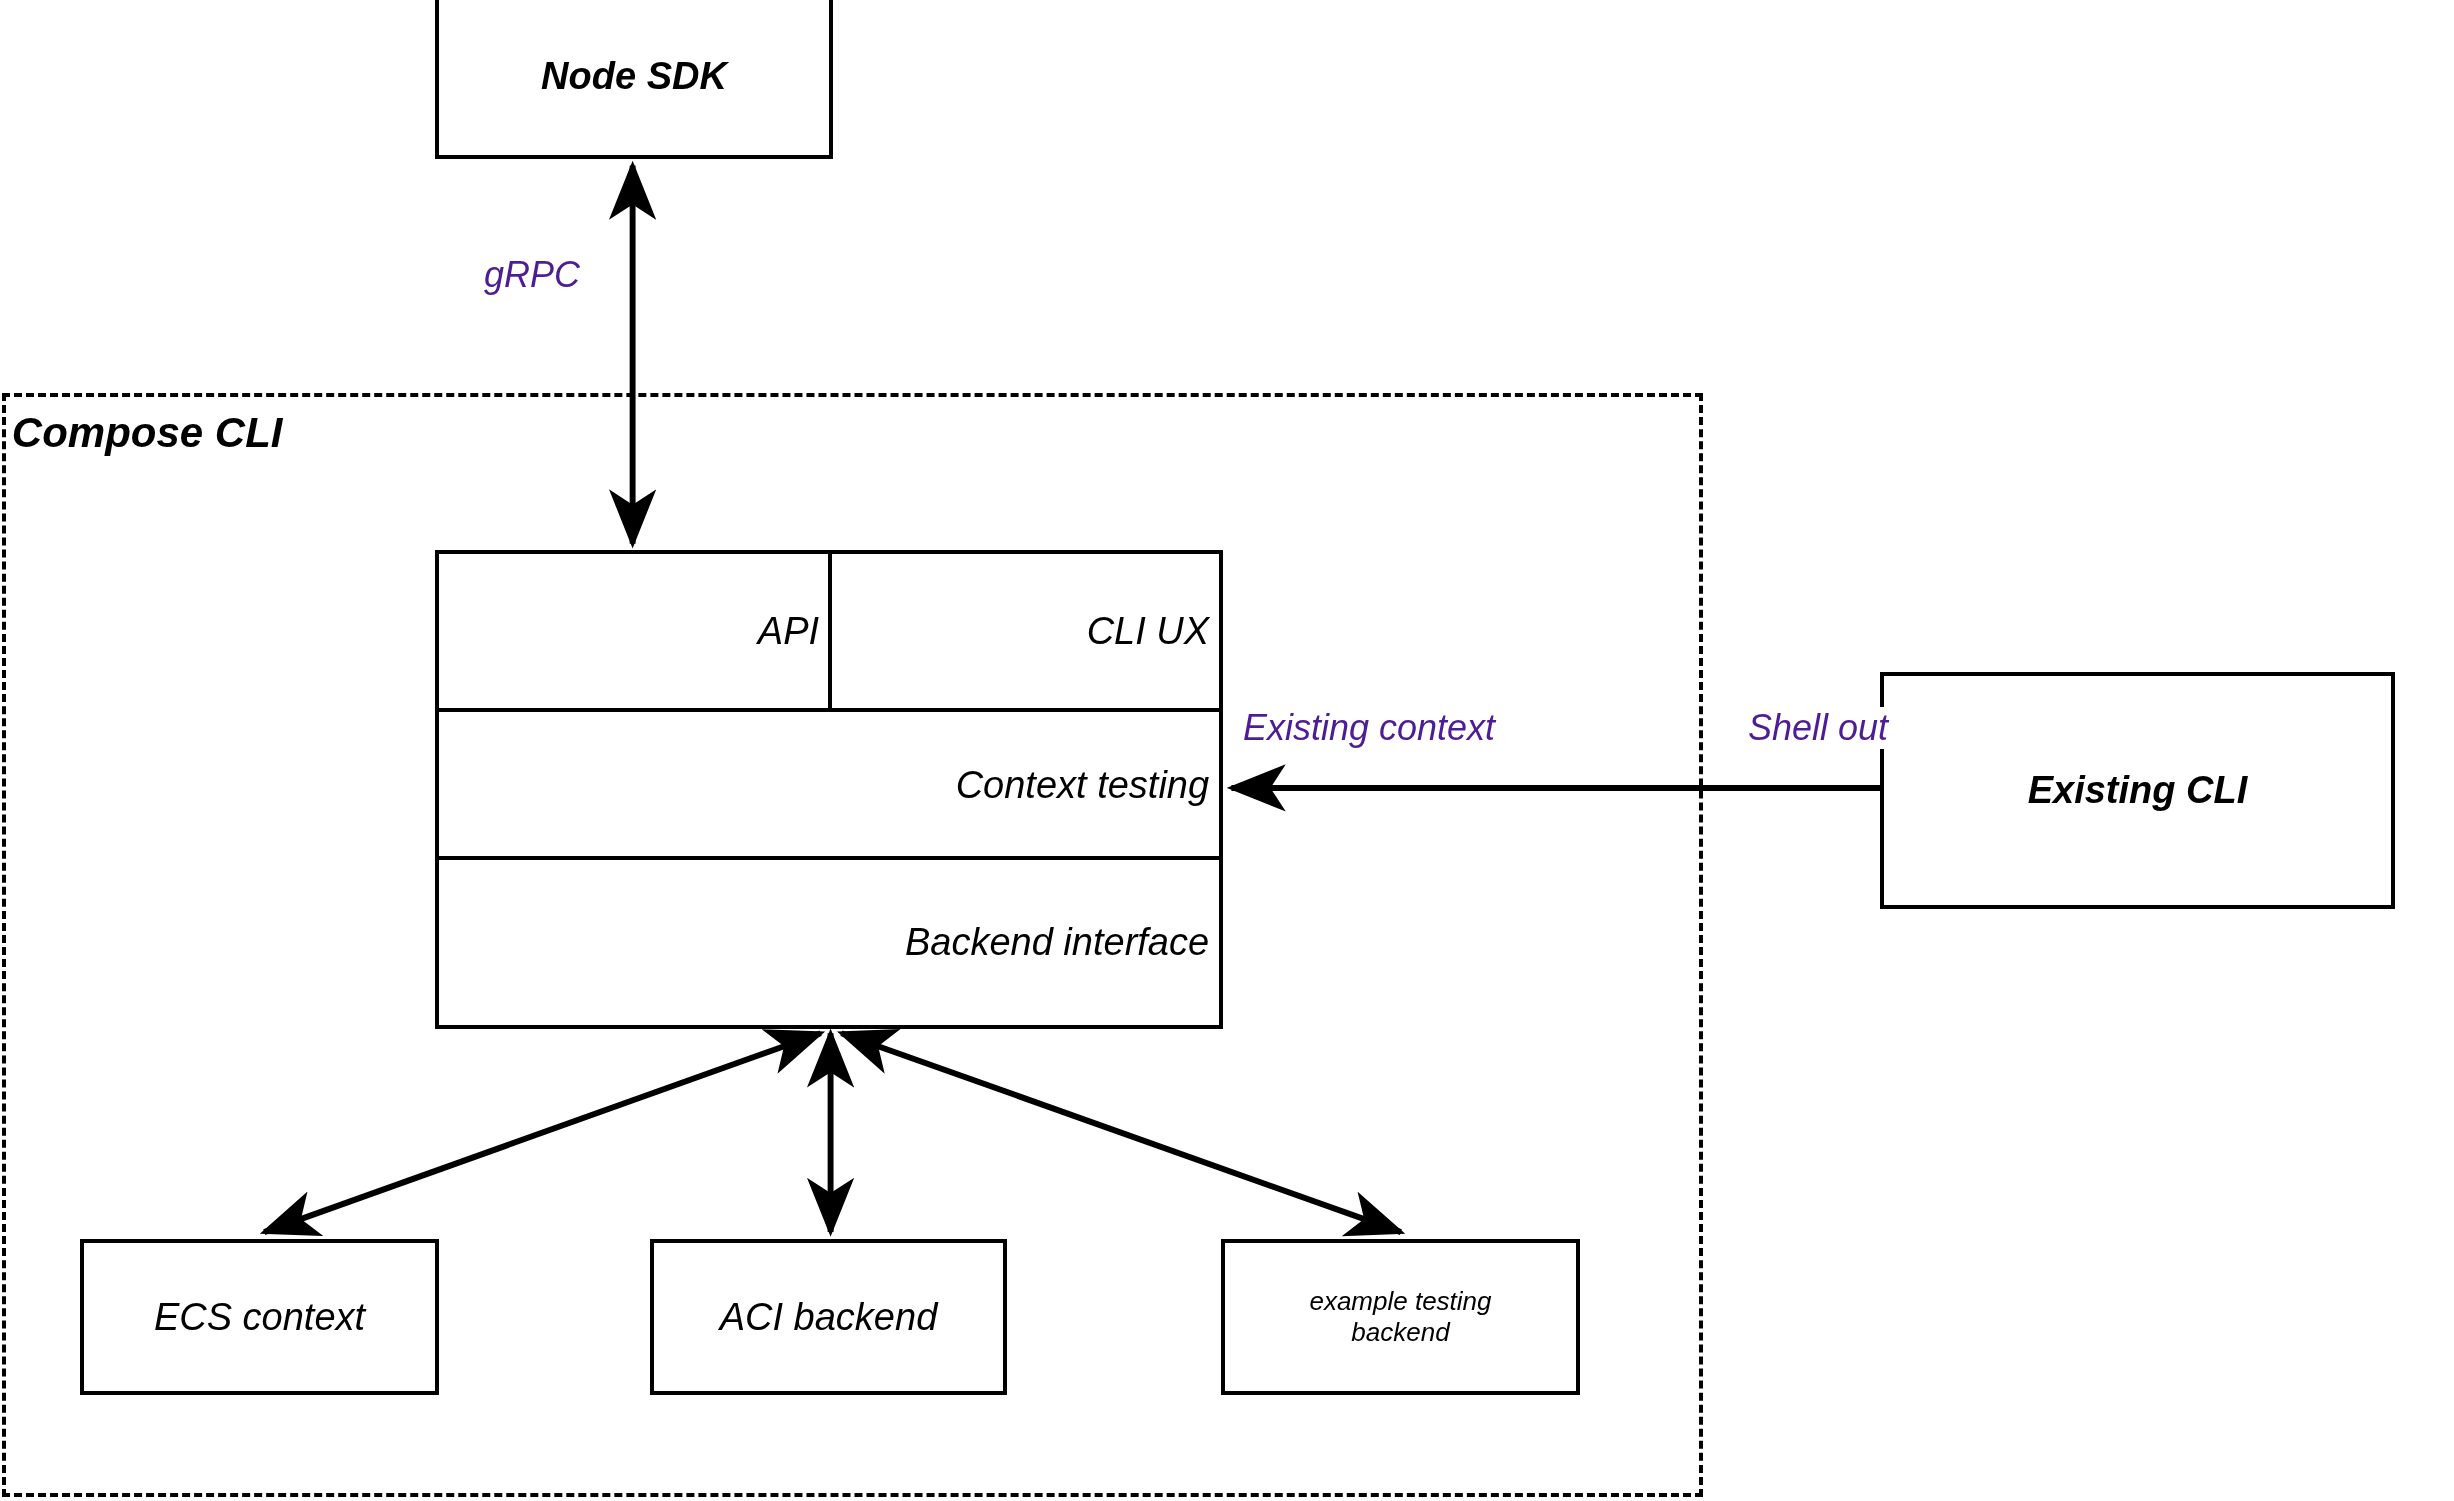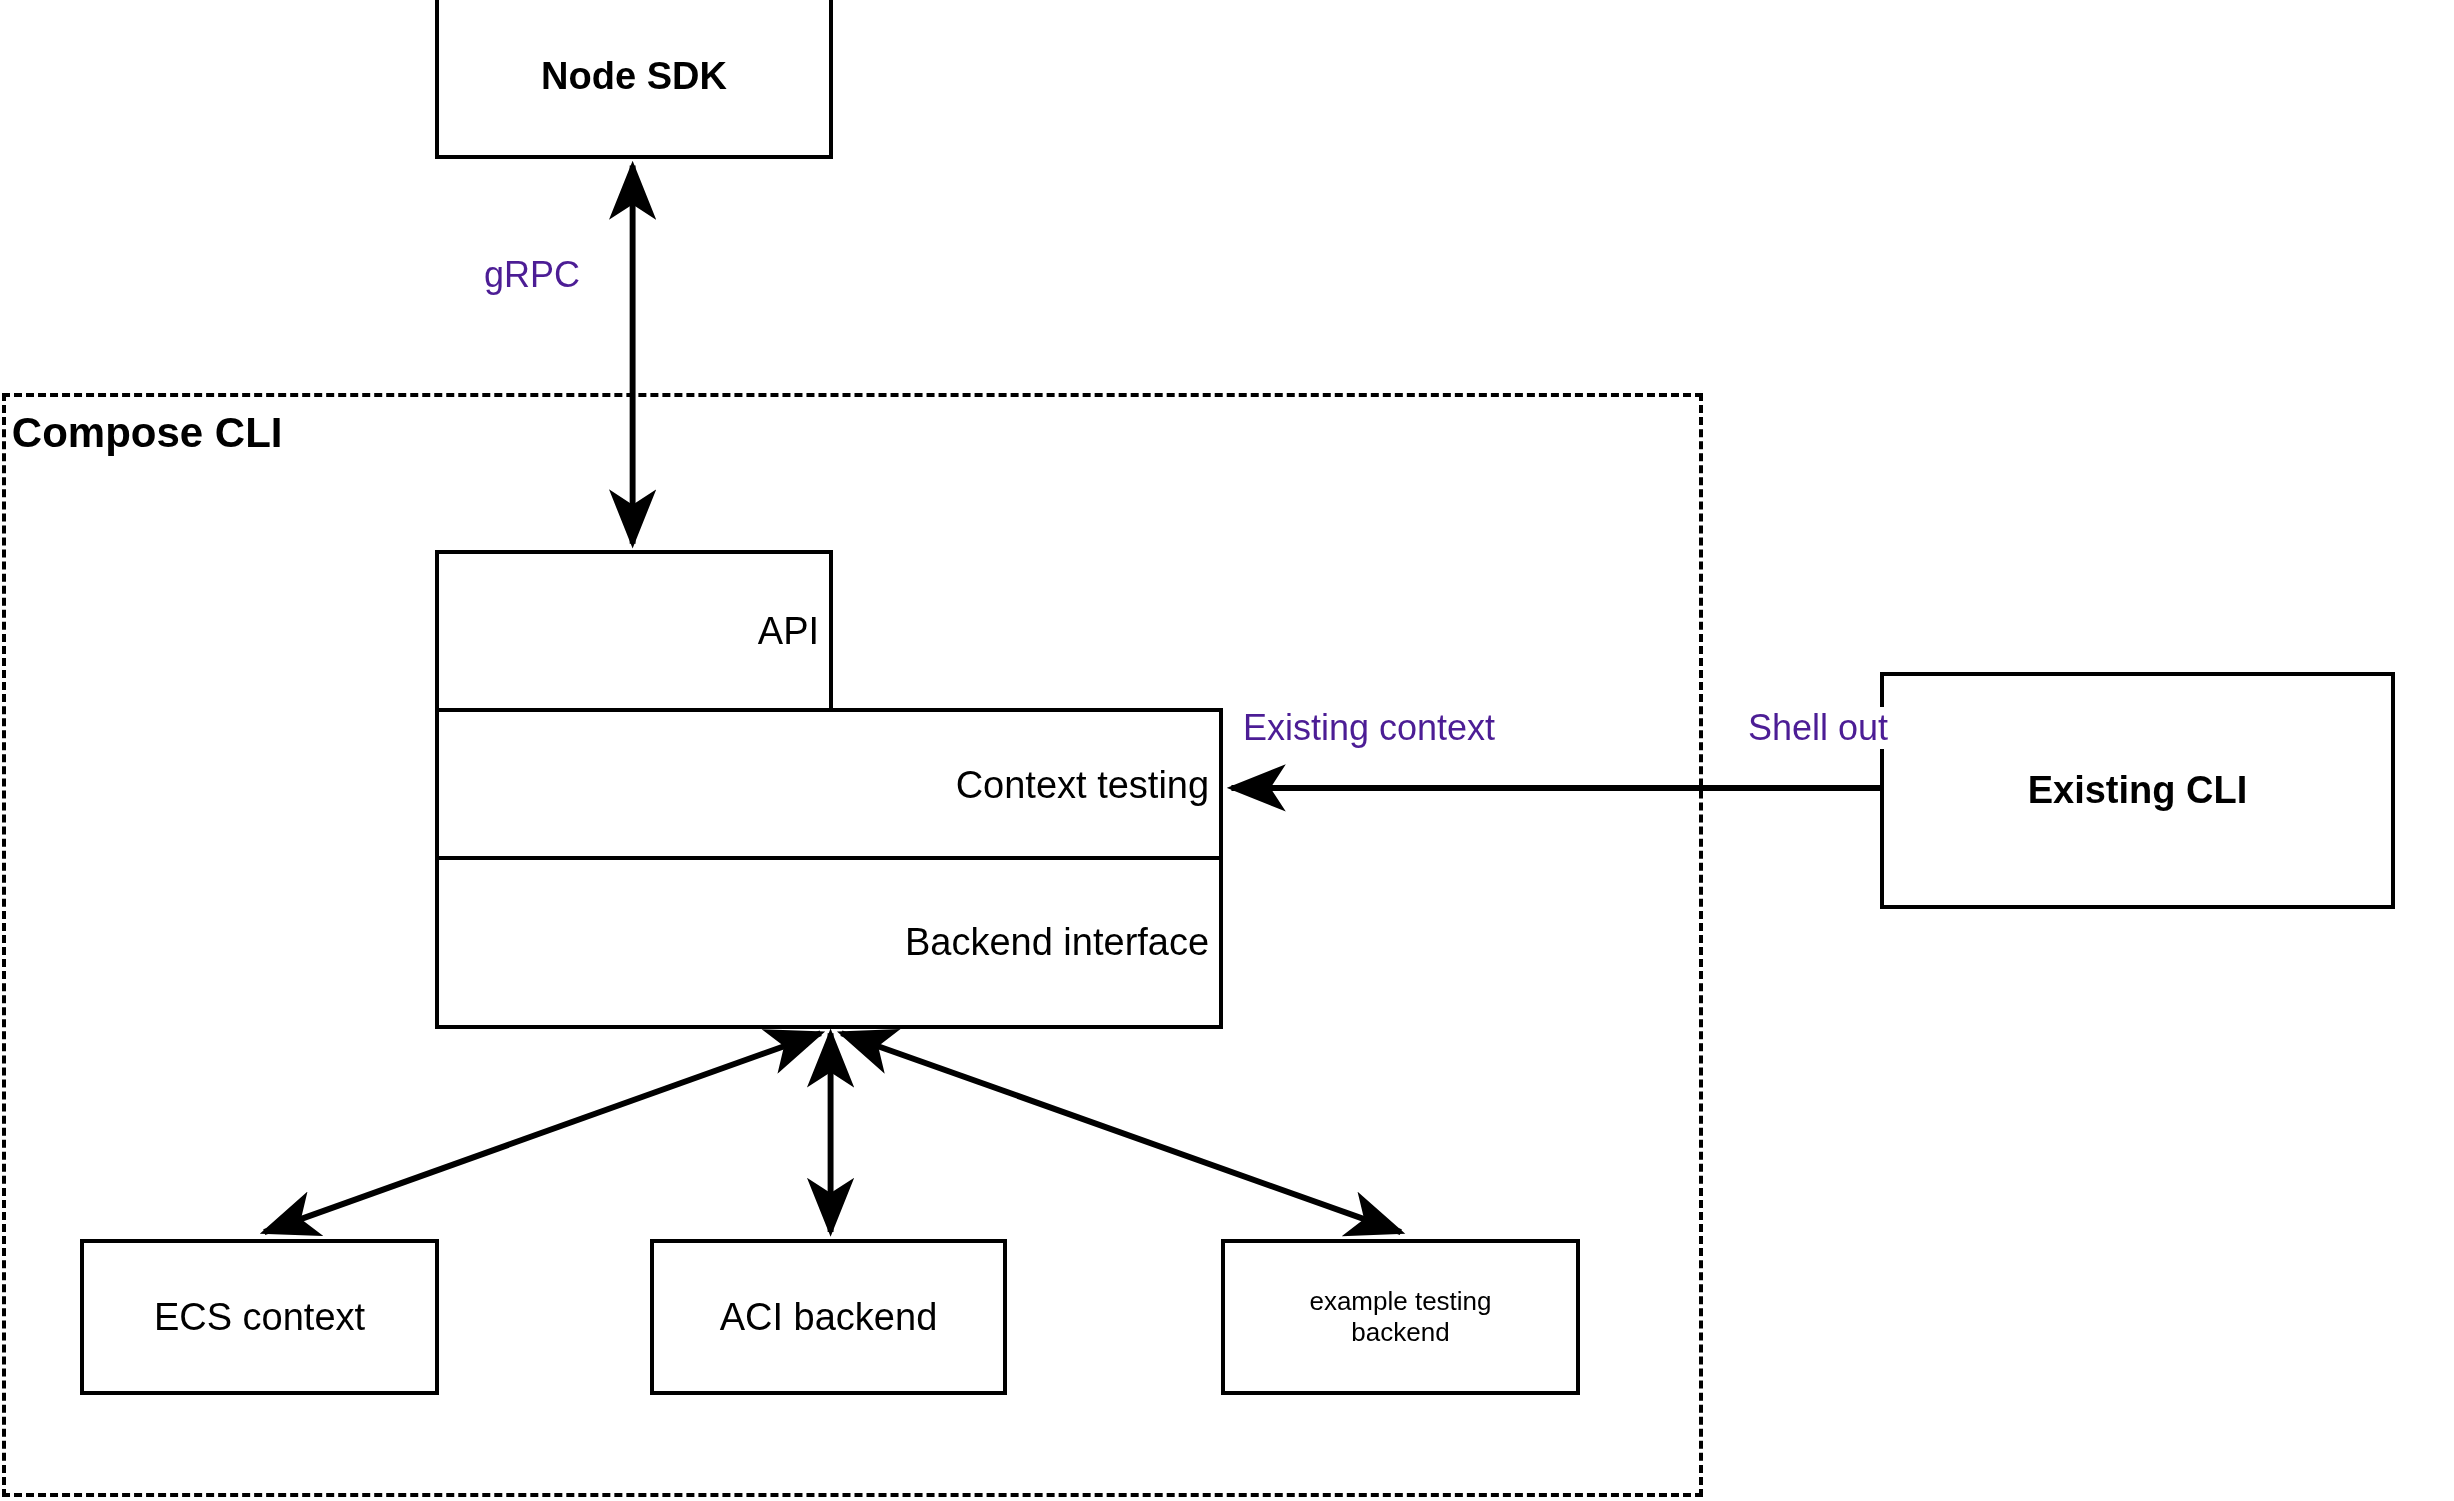--- a/index.html
+++ b/index.html
@@ -10,20 +10,21 @@
   body {
     font-family: "Liberation Sans", sans-serif;
     -webkit-font-smoothing: antialiased;
   }
   #canvas {
     position: relative;
     width: 2455px;
     height: 1501px;
     background: #ffffff;
     overflow: hidden;
+    font-style: italic;
   }
   #diagram-svg {
     position: absolute;
     left: 0;
     top: 0;
     width: 2455px;
     height: 1501px;
   }
   .node-box {
     position: absolute;
@@ -141,20 +142,23 @@
     <span class="node-label">Node SDK</span>
   </div>
 
   <div id="compose-cli-container"></div>
   <div id="compose-cli-title">Compose CLI</div>
 
   <div id="core-stack">
     <div class="stack-row" id="api-cell">
       <span class="node-label">API</span>
     </div>
+    <div class="stack-row" id="cliux-cell">
+      <span class="node-label">CLI UX</span>
+    </div>
     <div class="stack-row" id="context-manager-cell">
       <span class="node-label">Context testing</span>
     </div>
     <div class="stack-row" id="backend-interface-cell">
       <span class="node-label">Backend interface</span>
     </div>
   </div>
 
   <div class="node-box bold-node" id="existing-cli-box">
     <span class="node-label">Existing CLI</span>

